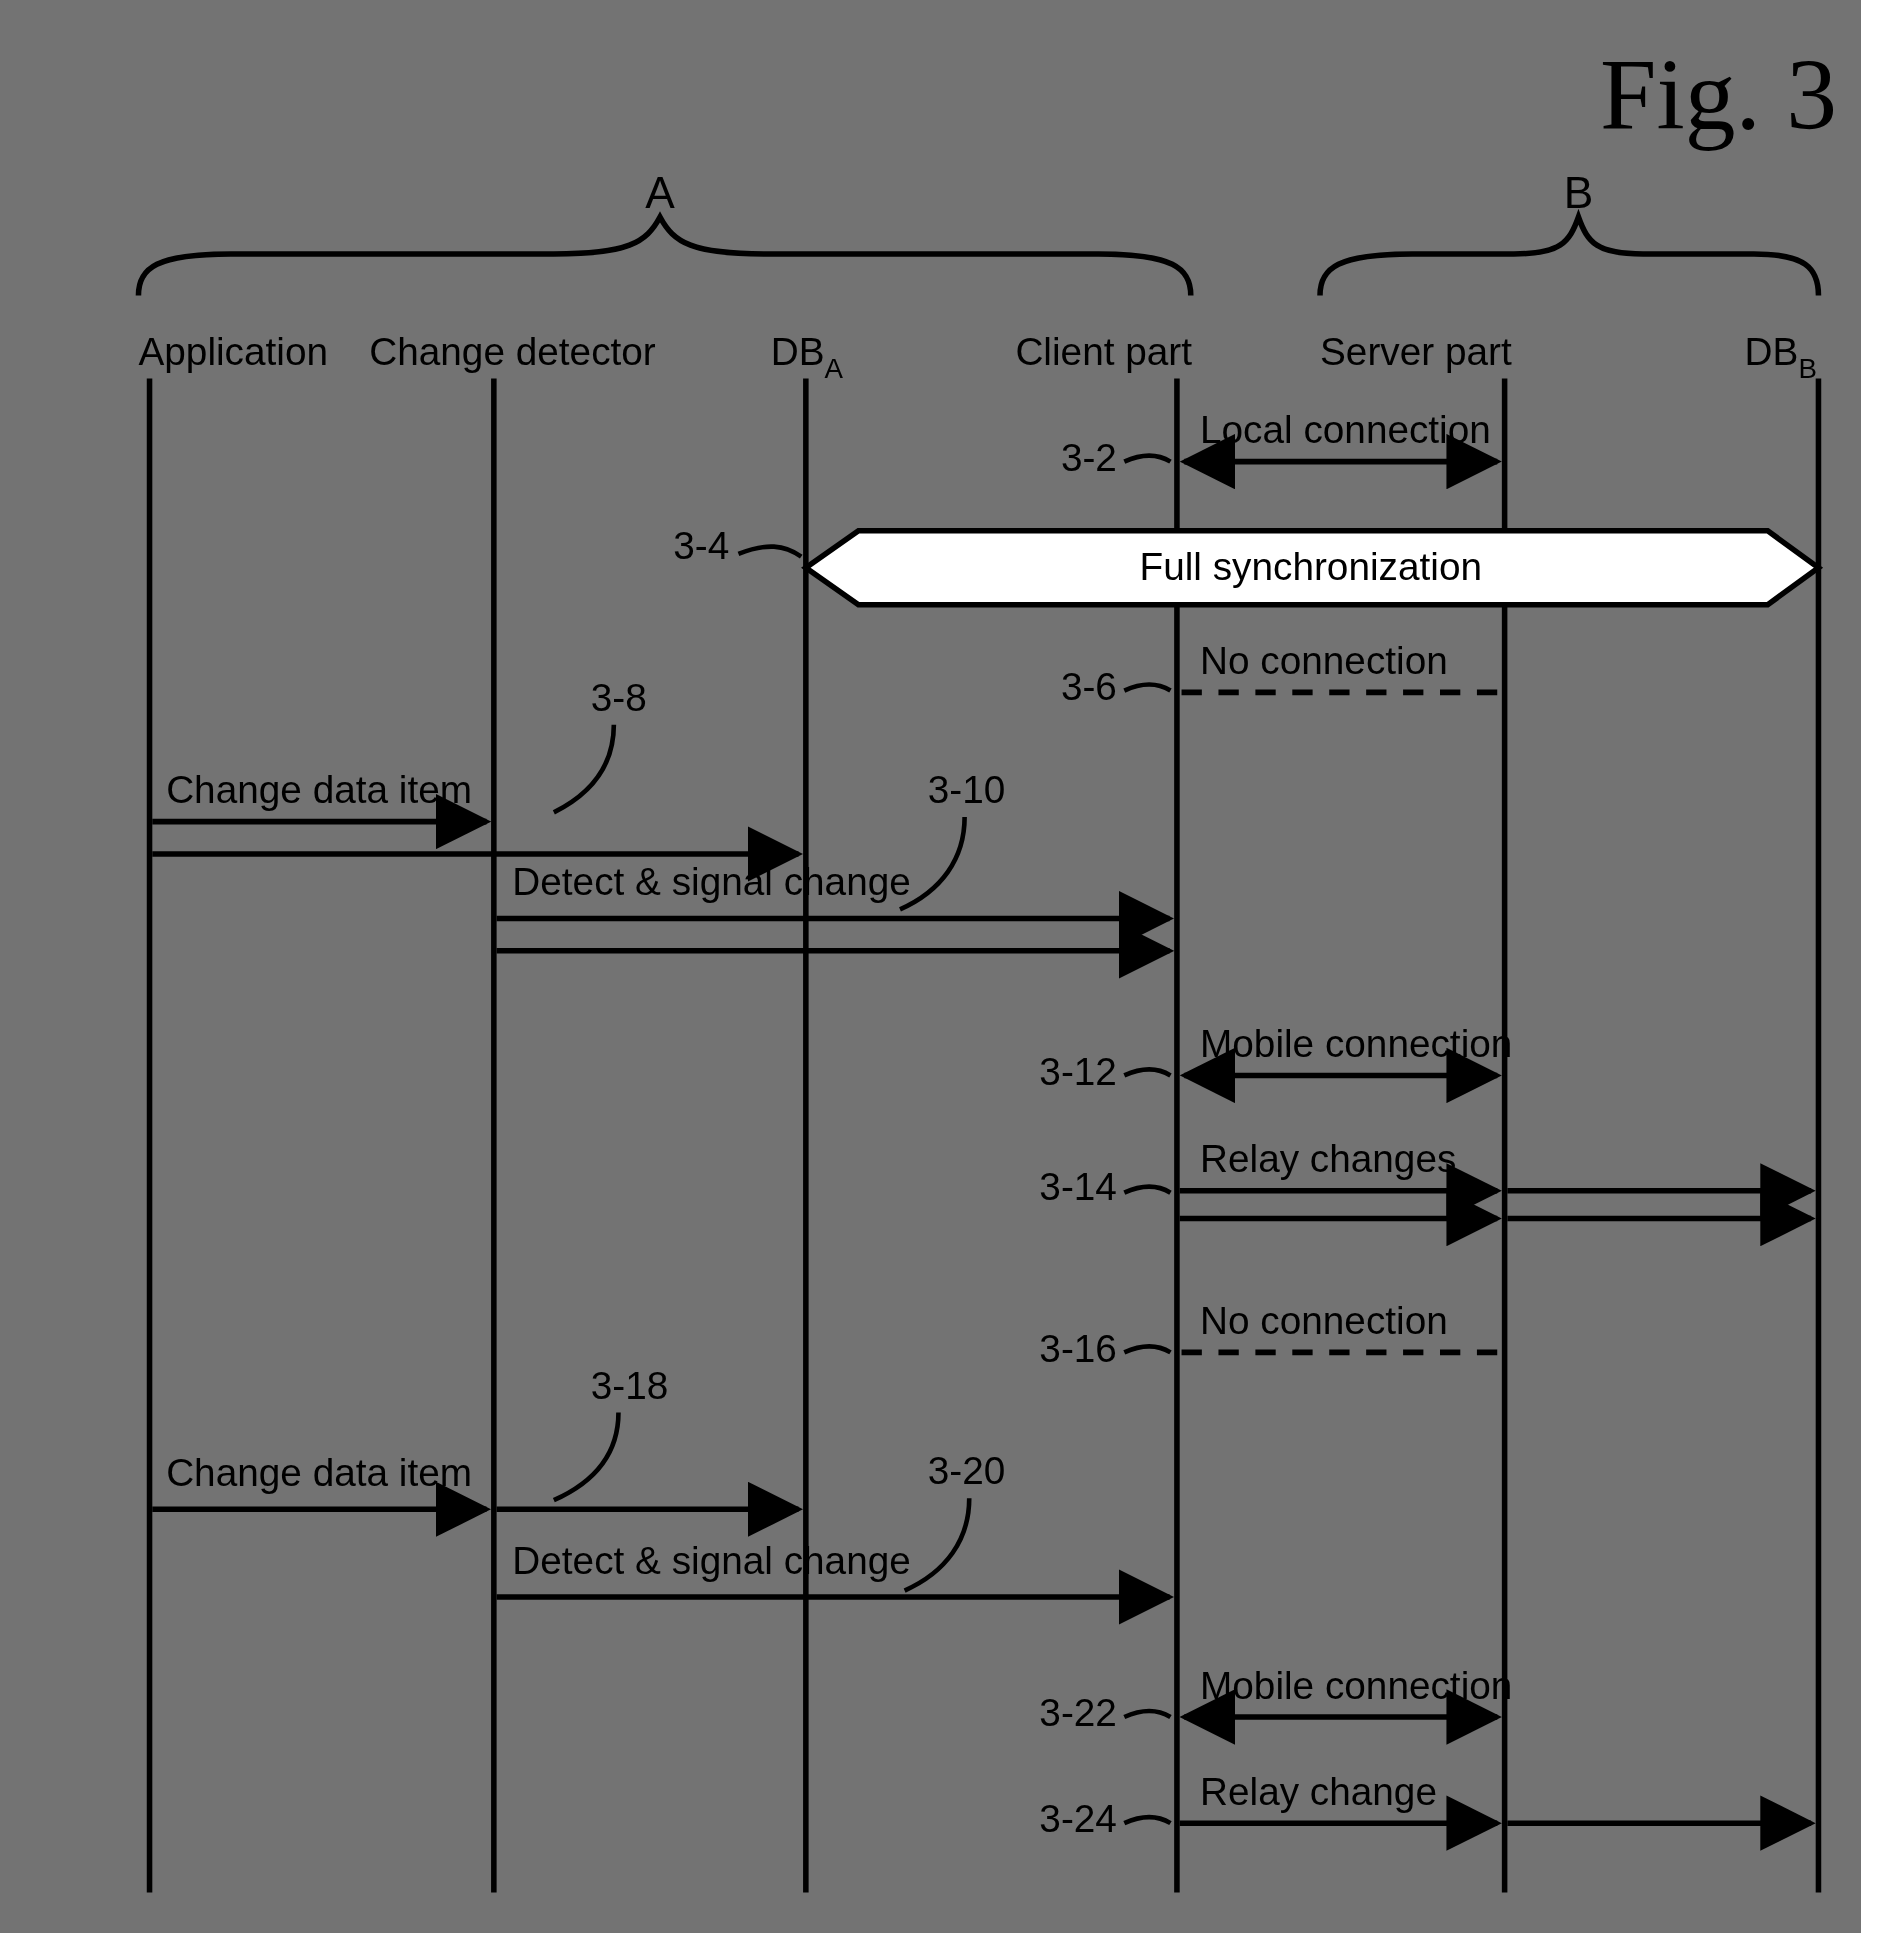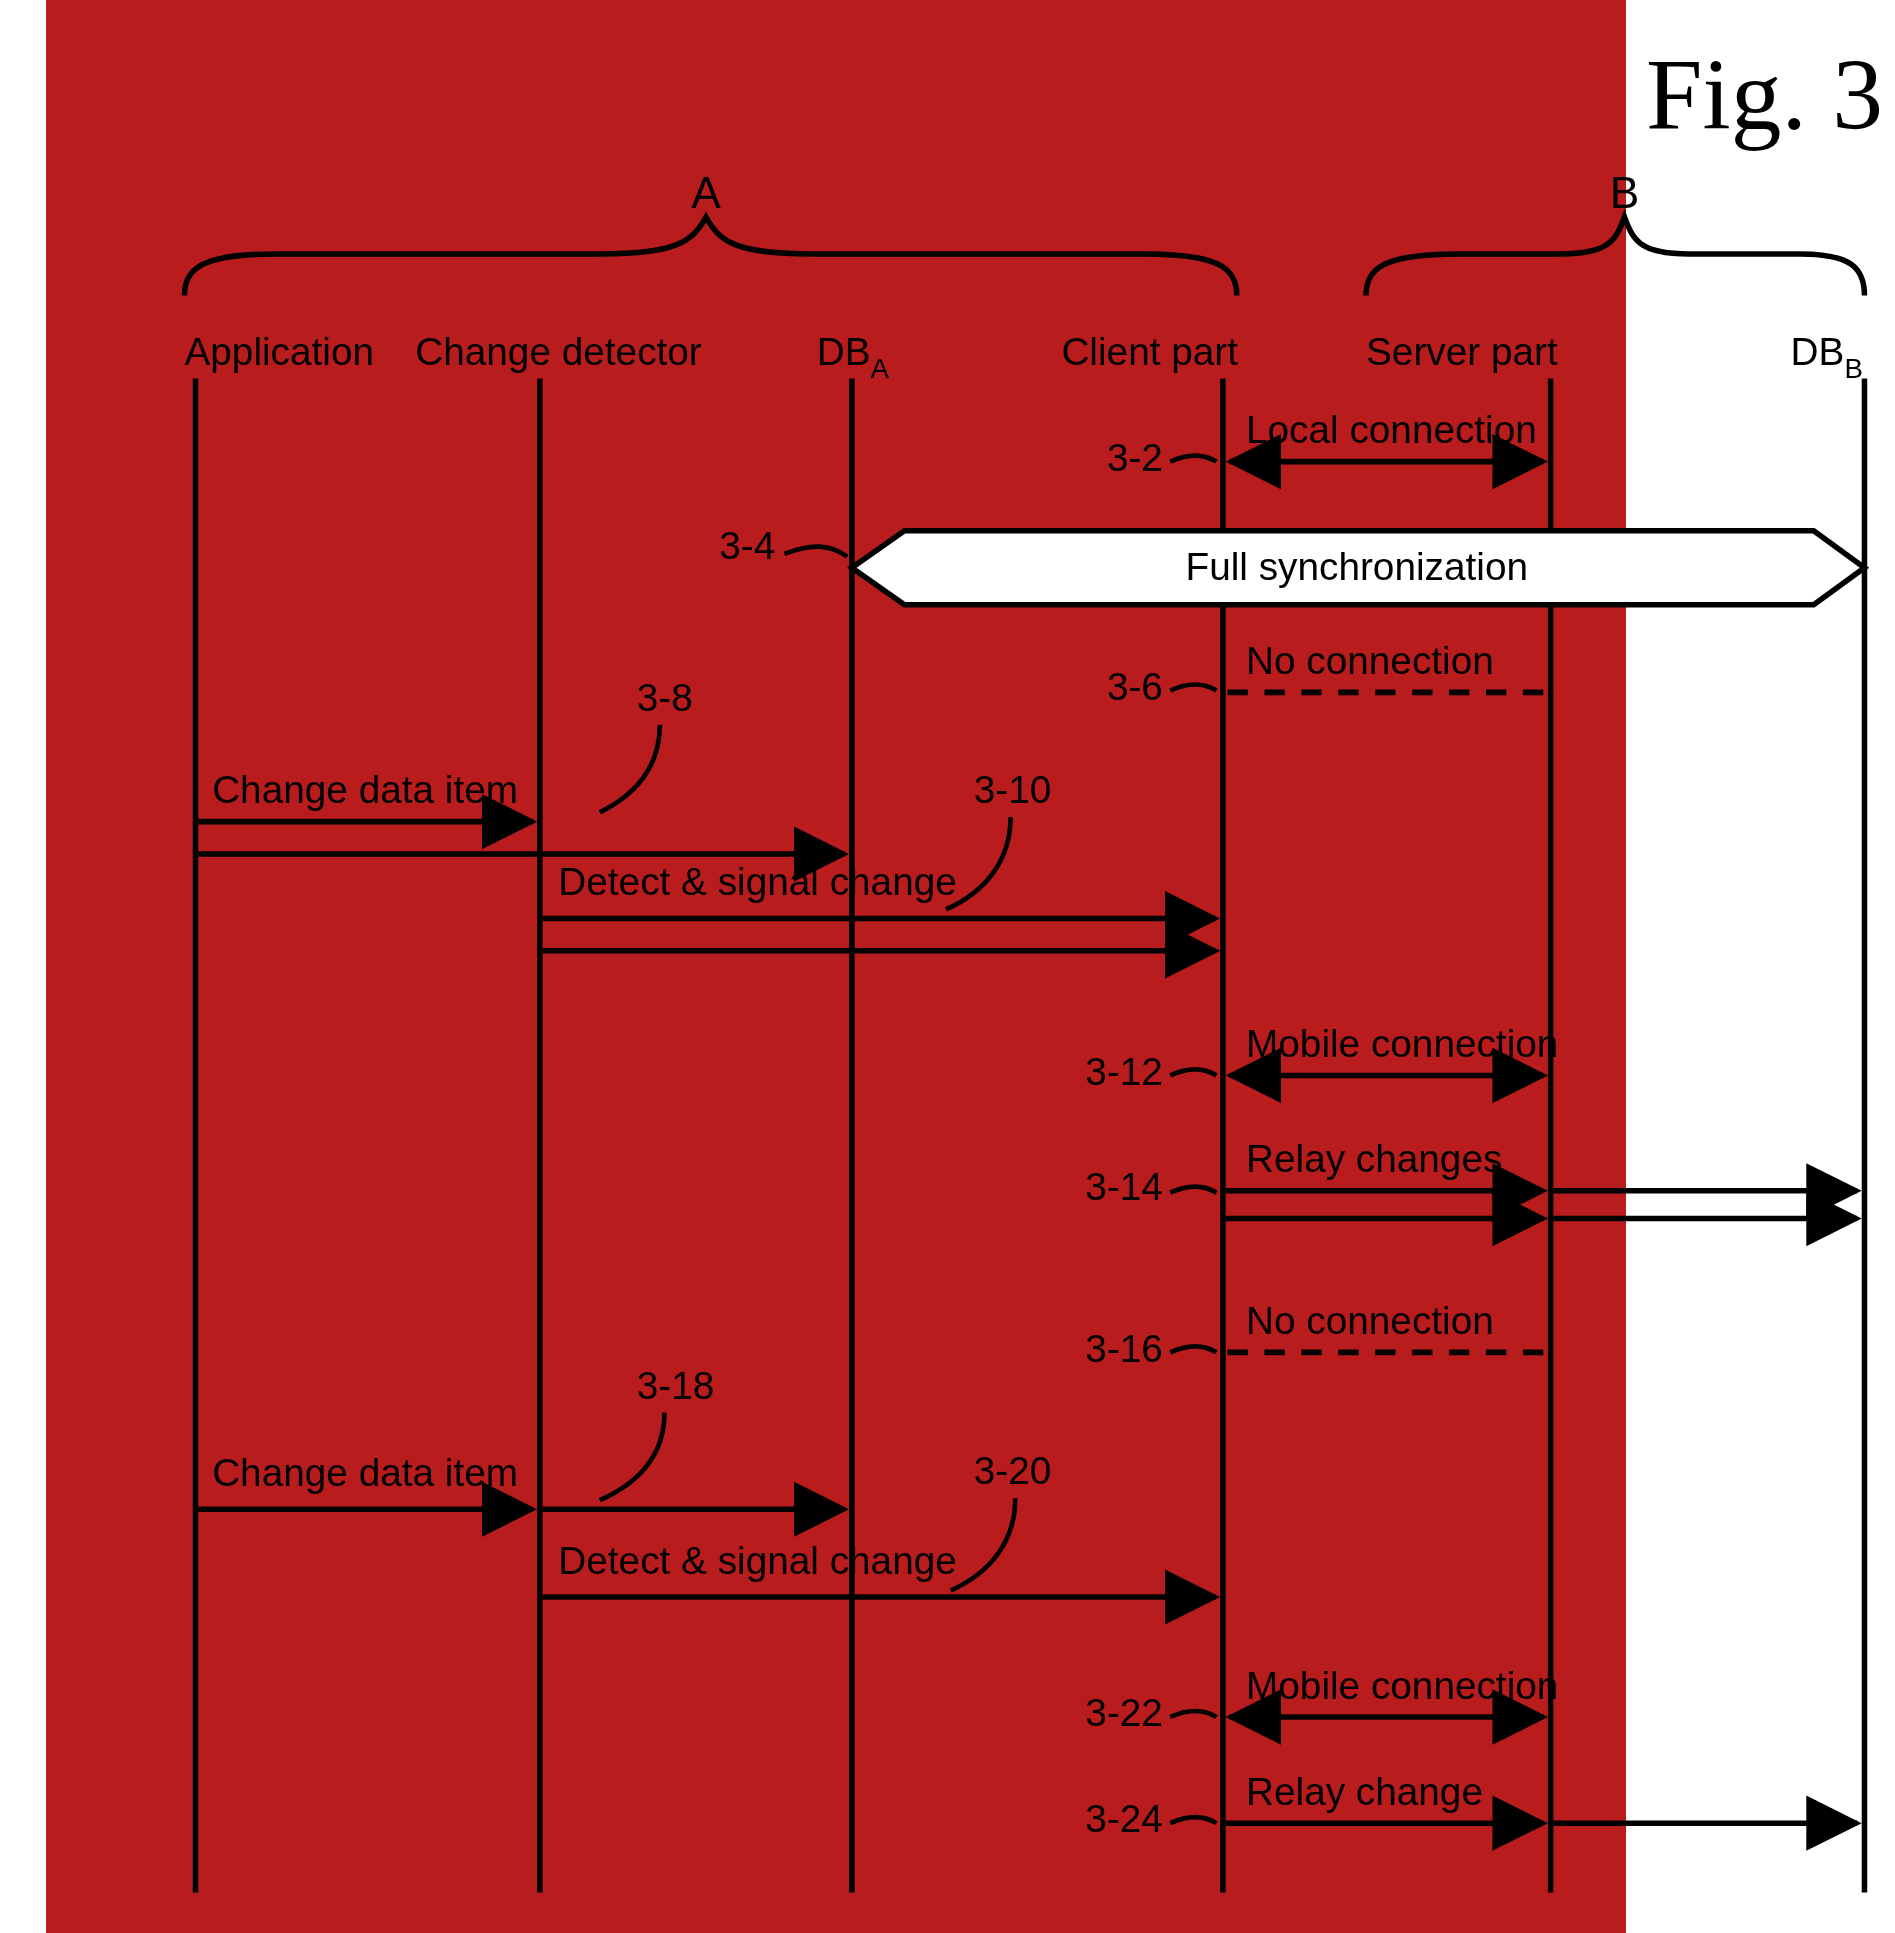--- a/index.html
+++ b/index.html
@@ -1,16 +1,16 @@
 <!DOCTYPE html>
 <html style="font-size:14.8px"><head>
 <meta charset="utf-8">
 <style>
   html,body{margin:0;padding:0;background:#fff;font-family:"Times New Roman",serif;}
-  #stage{position:relative;width:1580px;height:1934px;background:#b91c1c;margin-left:46px;}
+  #stage{position:relative;width:1861px;height:1934px;background:#737373;}
   text{font-family:Arial,Helvetica,sans-serif;font-size:42px;fill:#000;}
   .fig{font-family:"Old English Text MT","Times New Roman",serif;font-size:110px;}
   .sub{font-size:30px;}
 </style>
 </head>
 <body>
 
 <div id="stage">
 <svg viewBox="0 0 2054 2095" width="1896" height="1934" xmlns="http://www.w3.org/2000/svg">
 <defs>

